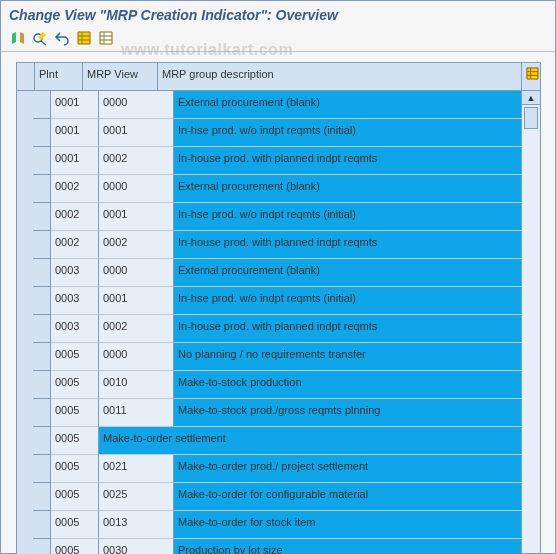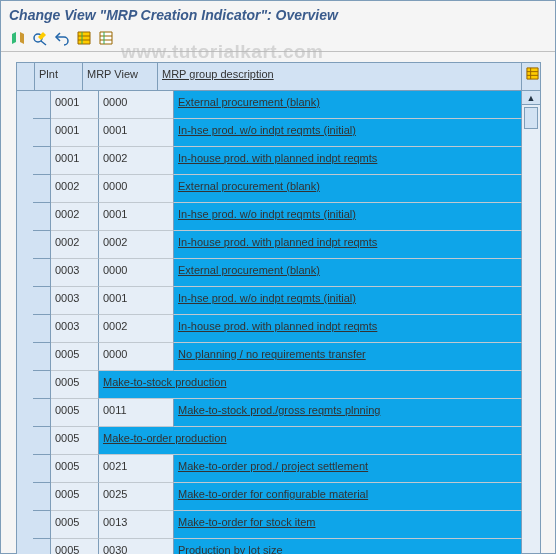--- a/index.html
+++ b/index.html
@@ -46,21 +46,21 @@
   .tbtn {
     width: 18px; height: 18px;
     display: flex; align-items: center; justify-content: center;
   }
   .tbtn svg { width: 16px; height: 16px; display: block; }
 
   .watermark {
     position: absolute;
     top: 40px;
     left: 120px;
-    font-size: 19px;
+    font-size: 16px;
     font-weight: bold;
     color: rgba(180,180,180,0.5);
     letter-spacing: 0.5px;
     pointer-events: none;
     z-index: 50;
     white-space: nowrap;
   }
 
   .content {
     padding: 10px 15px 0 15px;
@@ -93,21 +93,21 @@
     font-weight: normal;
     color: #333;
     overflow: hidden;
     white-space: nowrap;
   }
   .header-row .cfgcell, .header-row .sbhead { border-right: none; }
 
   .selcell { width: 18px; flex: 0 0 18px; padding: 0; }
   .col-plnt { width: 48px; flex: 0 0 48px; }
   .col-grp  { width: 75px; flex: 0 0 75px; }
-  .col-desc { flex: 1; text-decoration: underline; }
+  .col-desc { flex: 1; }
   .cfgcell, .sbhead { width: 18px; flex: 0 0 18px; }
 
   .data-row .cell, .data-row .selcell {
     border-right: 1px solid #7e9db9;
     border-bottom: 1px solid #c0c8d0;
     padding: 0 4px;
     overflow: hidden;
     white-space: nowrap;
   }
   .data-row .selcell { background: #d2e2f3; border-bottom: 1px solid #7e9db9; }
@@ -312,32 +312,33 @@
             </div>
             <div class="data-row">
               <div class="selcell"></div>
               <div class="cell col-plnt">0005</div>
               <div class="cell col-grp">0000</div>
               <div class="cell col-desc">No planning / no requirements transfer</div>
             </div>
             <div class="data-row">
               <div class="selcell"></div>
               <div class="cell col-plnt">0005</div>
+              <div class="cell col-grp">0010</div>
               <div class="cell col-desc">Make-to-stock production</div>
             </div>
             <div class="data-row">
               <div class="selcell"></div>
               <div class="cell col-plnt">0005</div>
               <div class="cell col-grp">0011</div>
               <div class="cell col-desc">Make-to-stock prod./gross reqmts plnning</div>
             </div>
             <div class="data-row">
               <div class="selcell"></div>
               <div class="cell col-plnt">0005</div>
-              <div class="cell col-desc">Make-to-order production</div>
+              <div class="cell col-desc">Make-to-order settlement</div>
             </div>
             <div class="data-row">
               <div class="selcell"></div>
               <div class="cell col-plnt">0005</div>
               <div class="cell col-grp">0021</div>
               <div class="cell col-desc">Make-to-order prod./ project settlement</div>
             </div>
             <div class="data-row">
               <div class="selcell"></div>
               <div class="cell col-plnt">0005</div>

